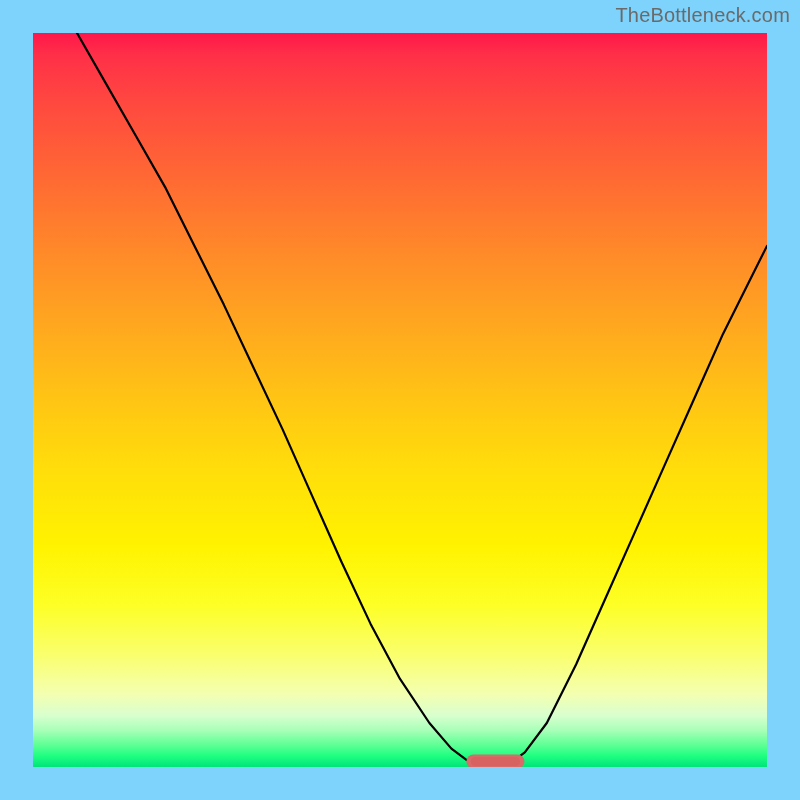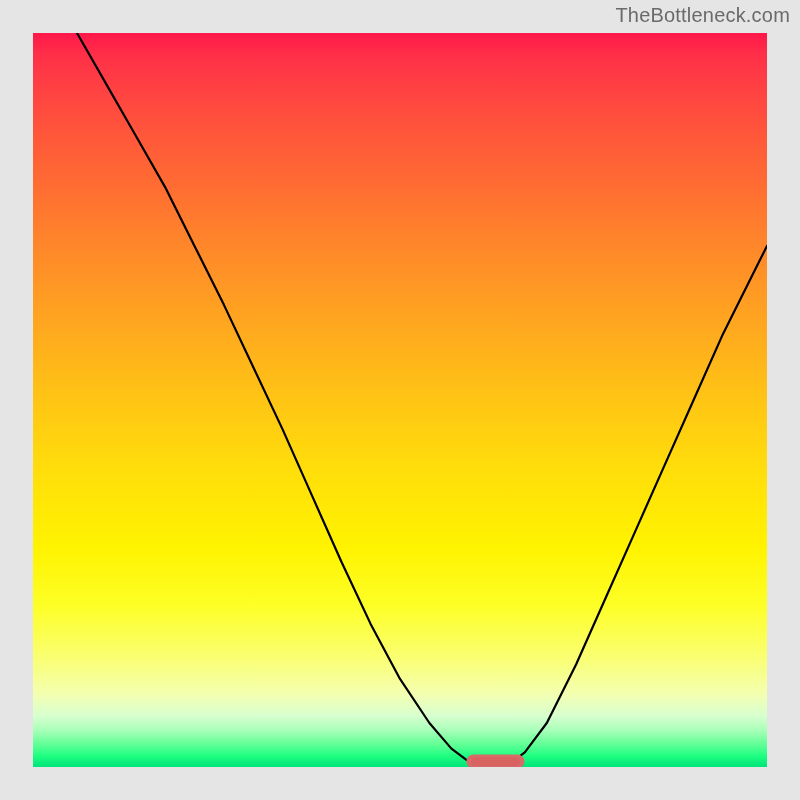--- a/index.html
+++ b/index.html
@@ -8,21 +8,21 @@
     width: 800px;
     height: 800px;
     background: #000;
     overflow: hidden;
     font-family: Arial, Helvetica, sans-serif;
   }
   .frame {
     position: relative;
     width: 800px;
     height: 800px;
-    background: #e5e5e5;
+    background: #7dd3fc;
   }
   .watermark {
     position: absolute;
     top: 4px;
     right: 10px;
     color: #6a6a6a;
     font-size: 20px;
     font-weight: 500;
     letter-spacing: 0.2px;
     z-index: 10;

